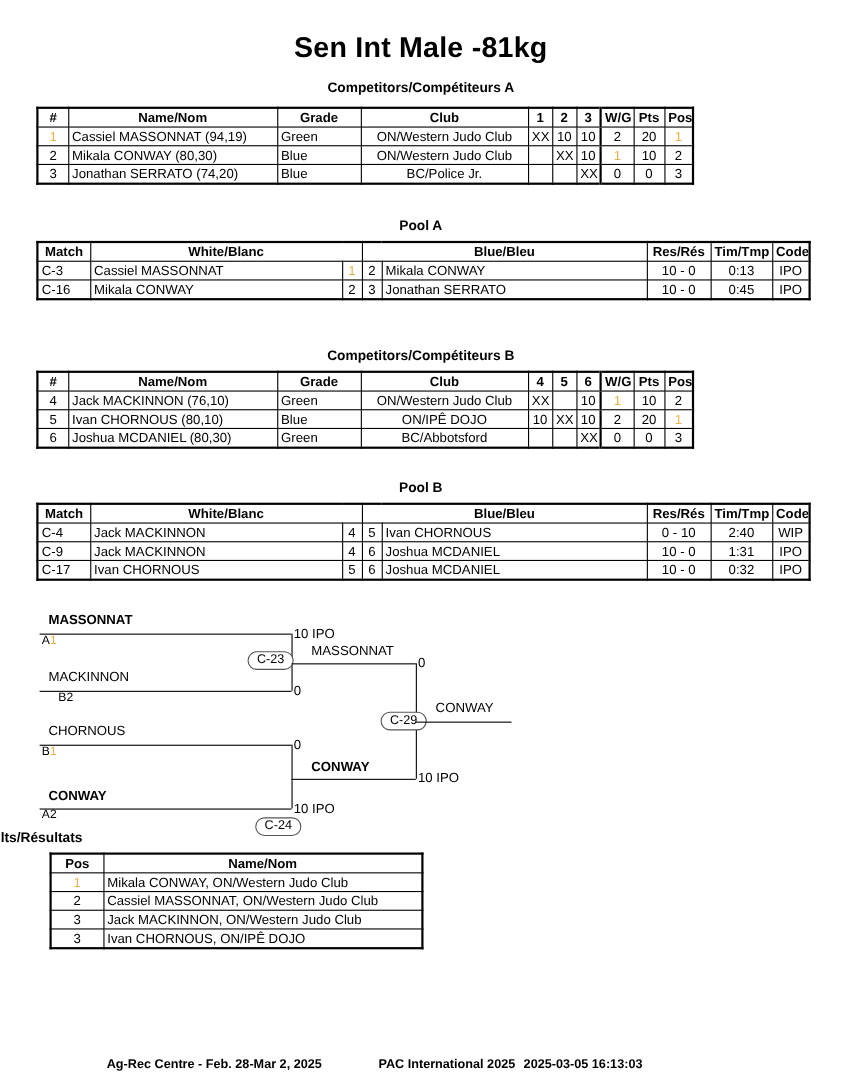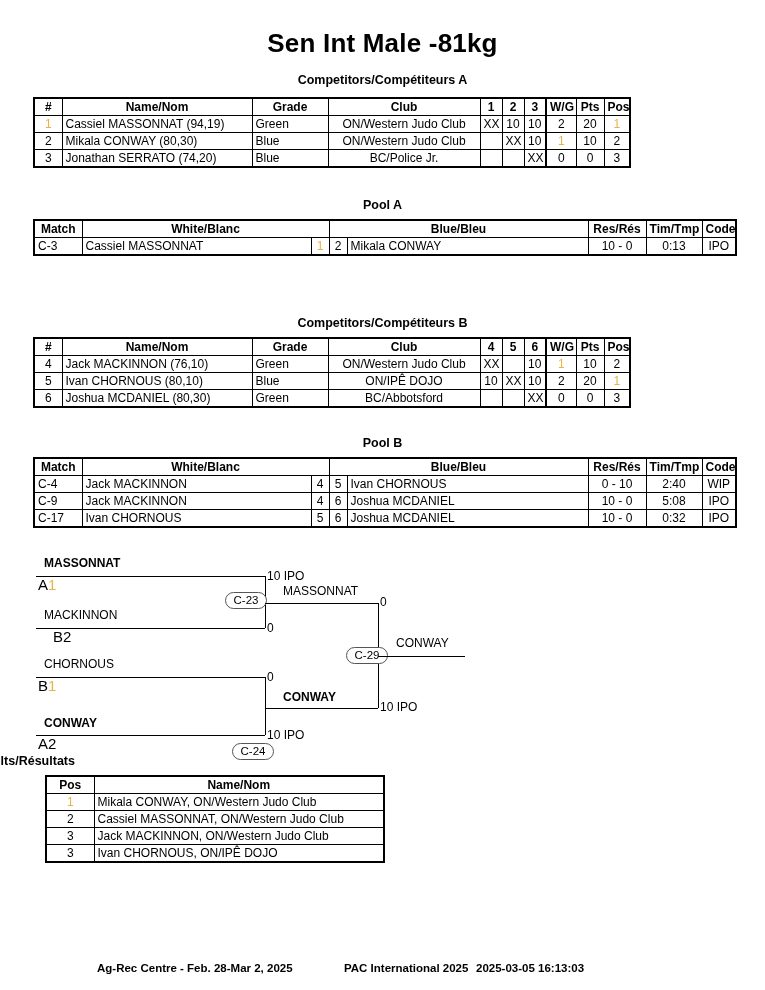--- a/index.html
+++ b/index.html
@@ -89,21 +89,21 @@
     border-left: 1.5px solid #000;
   }
   .bk-name {
     position: absolute;
     font-size: 12px;
     white-space: nowrap;
   }
   .bk-name.bold { font-weight: bold; }
   .bk-seed {
     position: absolute;
-    font-size: 15px;
+    font-size: 11px;
     white-space: nowrap;
   }
   .bk-score {
     position: absolute;
     font-size: 12px;
     white-space: nowrap;
   }
   .bk-node {
     position: absolute;
     border: 1.5px solid #555;
@@ -228,20 +228,30 @@
       <tr>
         <td class="c-left">C-3</td>
         <td class="c-left b">Cassiel MASSONNAT</td>
         <td class="c-center seed1">1</td>
         <td class="c-center">2</td>
         <td class="c-left">Mikala CONWAY</td>
         <td class="c-center">10 - 0</td>
         <td class="c-center">0:13</td>
         <td class="c-center">IPO</td>
       </tr>
+      <tr>
+        <td class="c-left">C-16</td>
+        <td class="c-left b">Mikala CONWAY</td>
+        <td class="c-center">2</td>
+        <td class="c-center">3</td>
+        <td class="c-left">Jonathan SERRATO</td>
+        <td class="c-center">10 - 0</td>
+        <td class="c-center">0:45</td>
+        <td class="c-center">IPO</td>
+      </tr>
     </tbody>
 </table>
 
 <div class="section-title" style="top:316px;">Competitors/Compétiteurs B</div>
 <table class="grid" id="tbl-comp-b" style="left:33px; top:337px; width:596px;">
   <colgroup>
     <col style="width:28px">
       <col style="width:190px">
       <col style="width:76px">
       <col style="width:152px">
@@ -339,21 +349,21 @@
         <td class="c-center">2:40</td>
         <td class="c-center">WIP</td>
       </tr>
       <tr>
         <td class="c-left">C-9</td>
         <td class="c-left b">Jack MACKINNON</td>
         <td class="c-center">4</td>
         <td class="c-center">6</td>
         <td class="c-left">Joshua MCDANIEL</td>
         <td class="c-center">10 - 0</td>
-        <td class="c-center">5:08</td>
+        <td class="c-center">1:31</td>
         <td class="c-center">IPO</td>
       </tr>
       <tr>
         <td class="c-left">C-17</td>
         <td class="c-left b">Ivan CHORNOUS</td>
         <td class="c-center">5</td>
         <td class="c-center">6</td>
         <td class="c-left">Joshua MCDANIEL</td>
         <td class="c-center">10 - 0</td>
         <td class="c-center">0:32</td>

